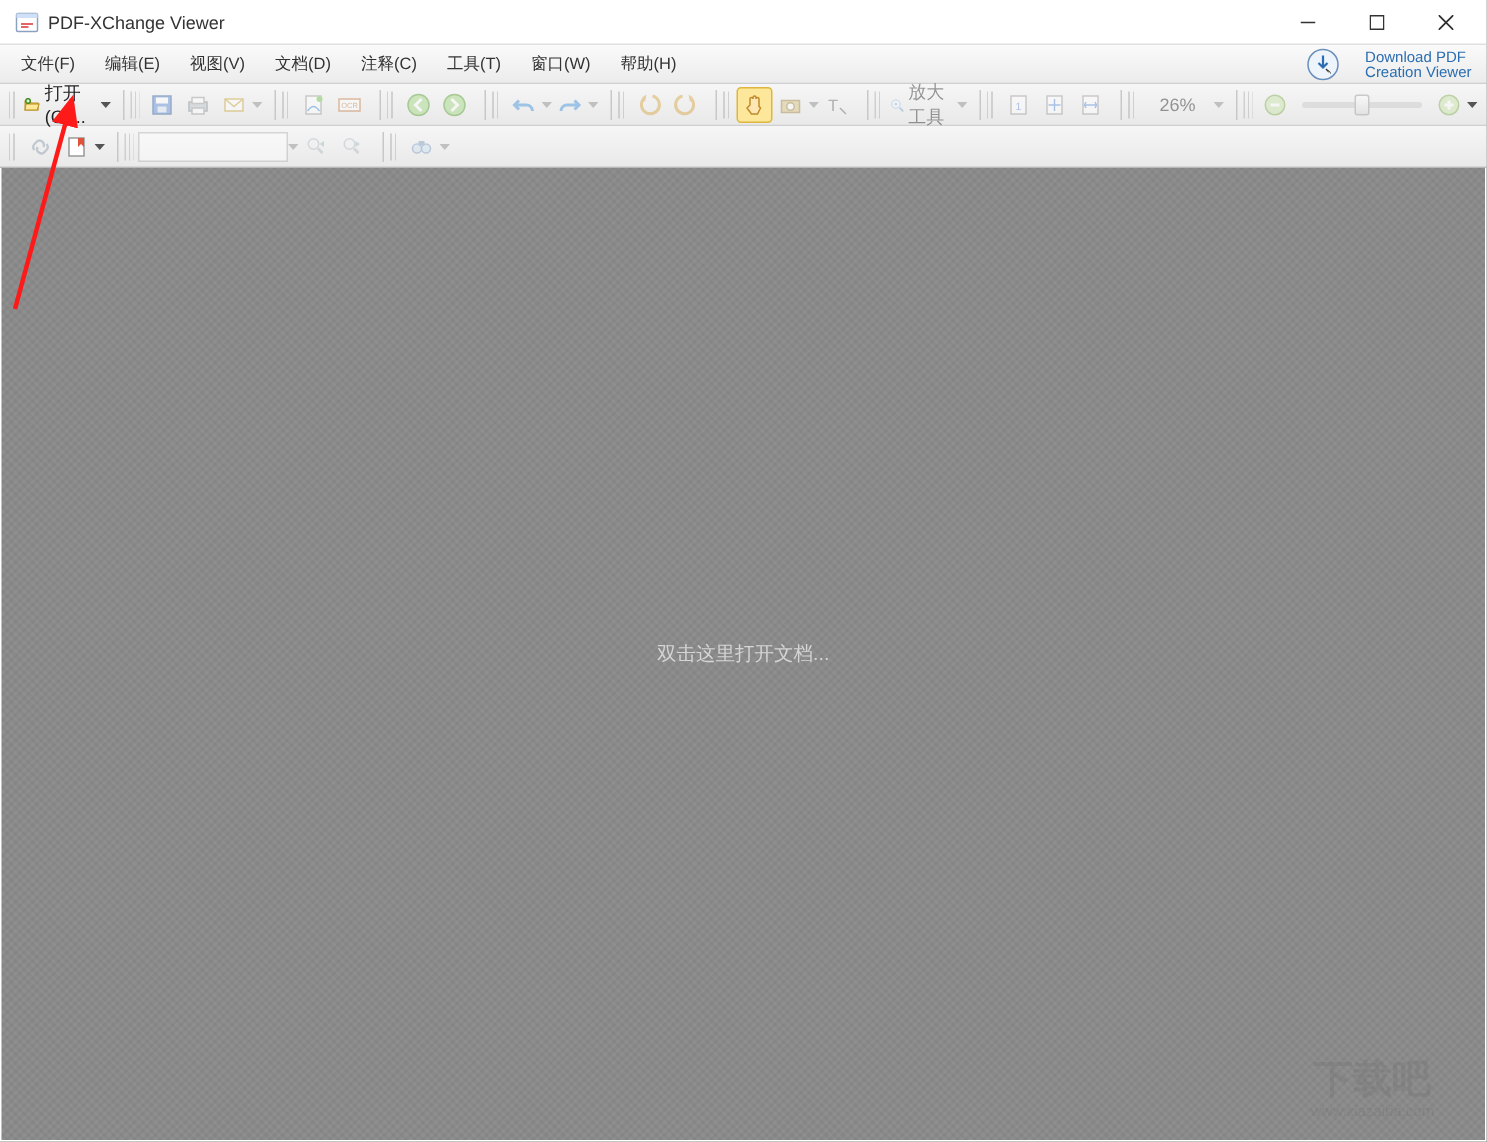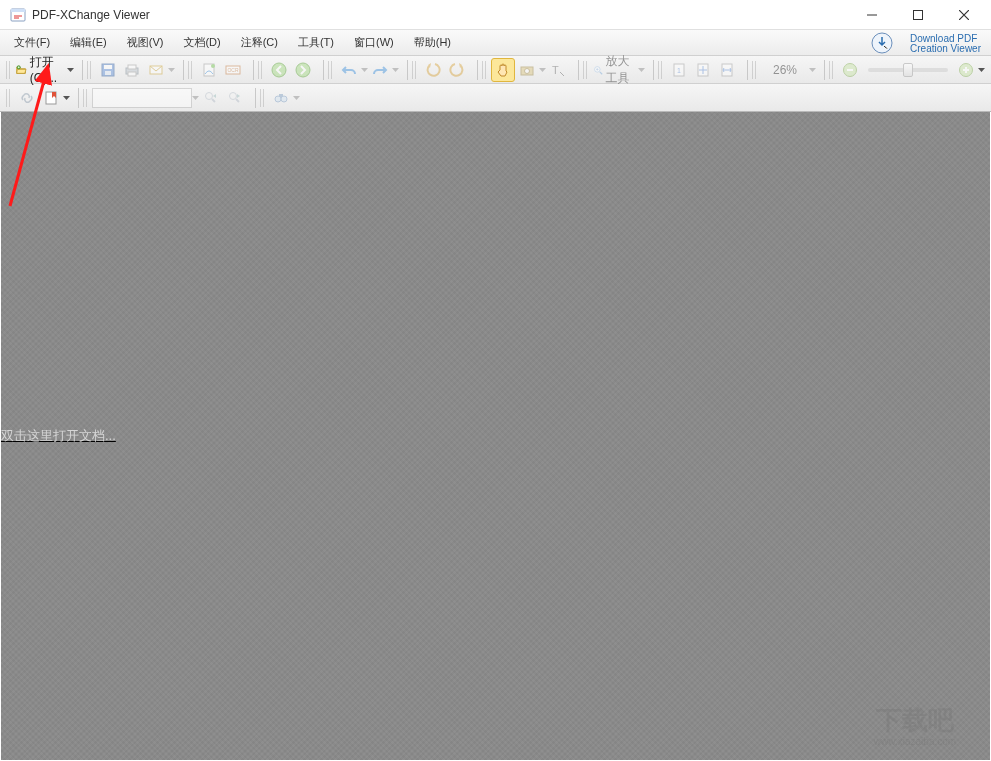--- a/index.html
+++ b/index.html
@@ -30,21 +30,21 @@
     .tbtn .lbl { font-size: 12px; color: #222; }
     .dd-arrow { width: 7px; display:flex; align-items:center; justify-content:center; cursor:pointer; height:24px; }
     .dd-arrow svg { width:7px; height:4px; }
     .disabled { opacity: .45; pointer-events: none; }
     .icon16 { width:16px; height:16px; display:block; }
     .combo { width:100px; height:20px; background:#fff; border:1px solid #b0b0b0; font-size:12px; padding:1px 4px; }
     .zoom-slider { width:80px; height:4px; background:#c8c8c8; border-radius:2px; position:relative; margin:0 6px; }
     .zoom-thumb { width:10px; height:14px; background:linear-gradient(#fff,#d8d8d8); border:1px solid #999; border-radius:2px; position:absolute; top:-5px; left:35px; }
 
     
-    .content { position: absolute; top: 112px; left: 1px; right: 1px; bottom: 1px; background: #8a8a8a; background-image: repeating-linear-gradient(45deg, rgba(255,255,255,.04) 0 2px, transparent 2px 4px), repeating-linear-gradient(-45deg, rgba(0,0,0,.04) 0 2px, transparent 2px 4px); display:flex; align-items:center; justify-content:flex-start;text-decoration:underline; }
+    .content { position: absolute; top: 112px; left: 1px; right: 1px; bottom: 1px; background: #8a8a8a; background-image: repeating-linear-gradient(45deg, rgba(255,255,255,.04) 0 2px, transparent 2px 4px), repeating-linear-gradient(-45deg, rgba(0,0,0,.04) 0 2px, transparent 2px 4px); display:flex; align-items:center; justify-content:center; }
     .content .hint { color: #d5d5d5; font-size: 13px; }
 
     
     .arrow-overlay { position:absolute; pointer-events:none; z-index:100; }
 
     
     .watermark { position:absolute; right:6px; bottom:6px; opacity:.22; }
   </style>
 </head>
 <body>

